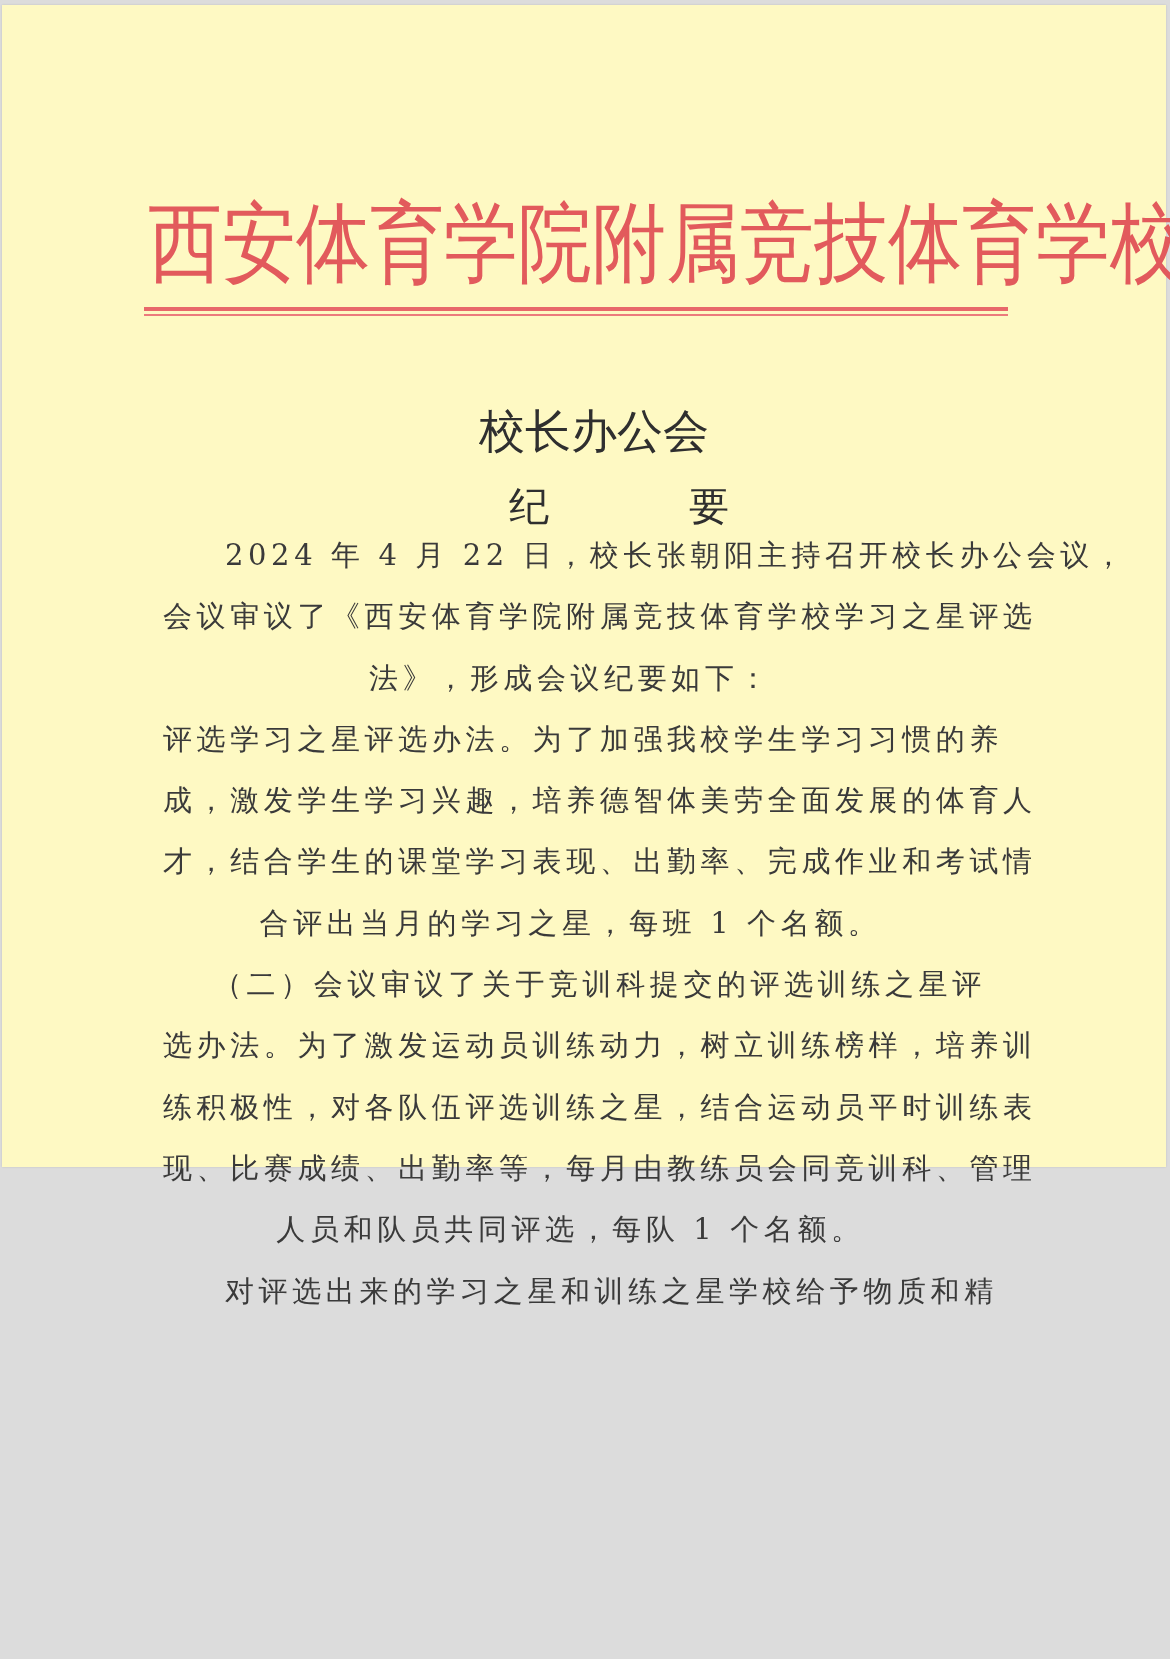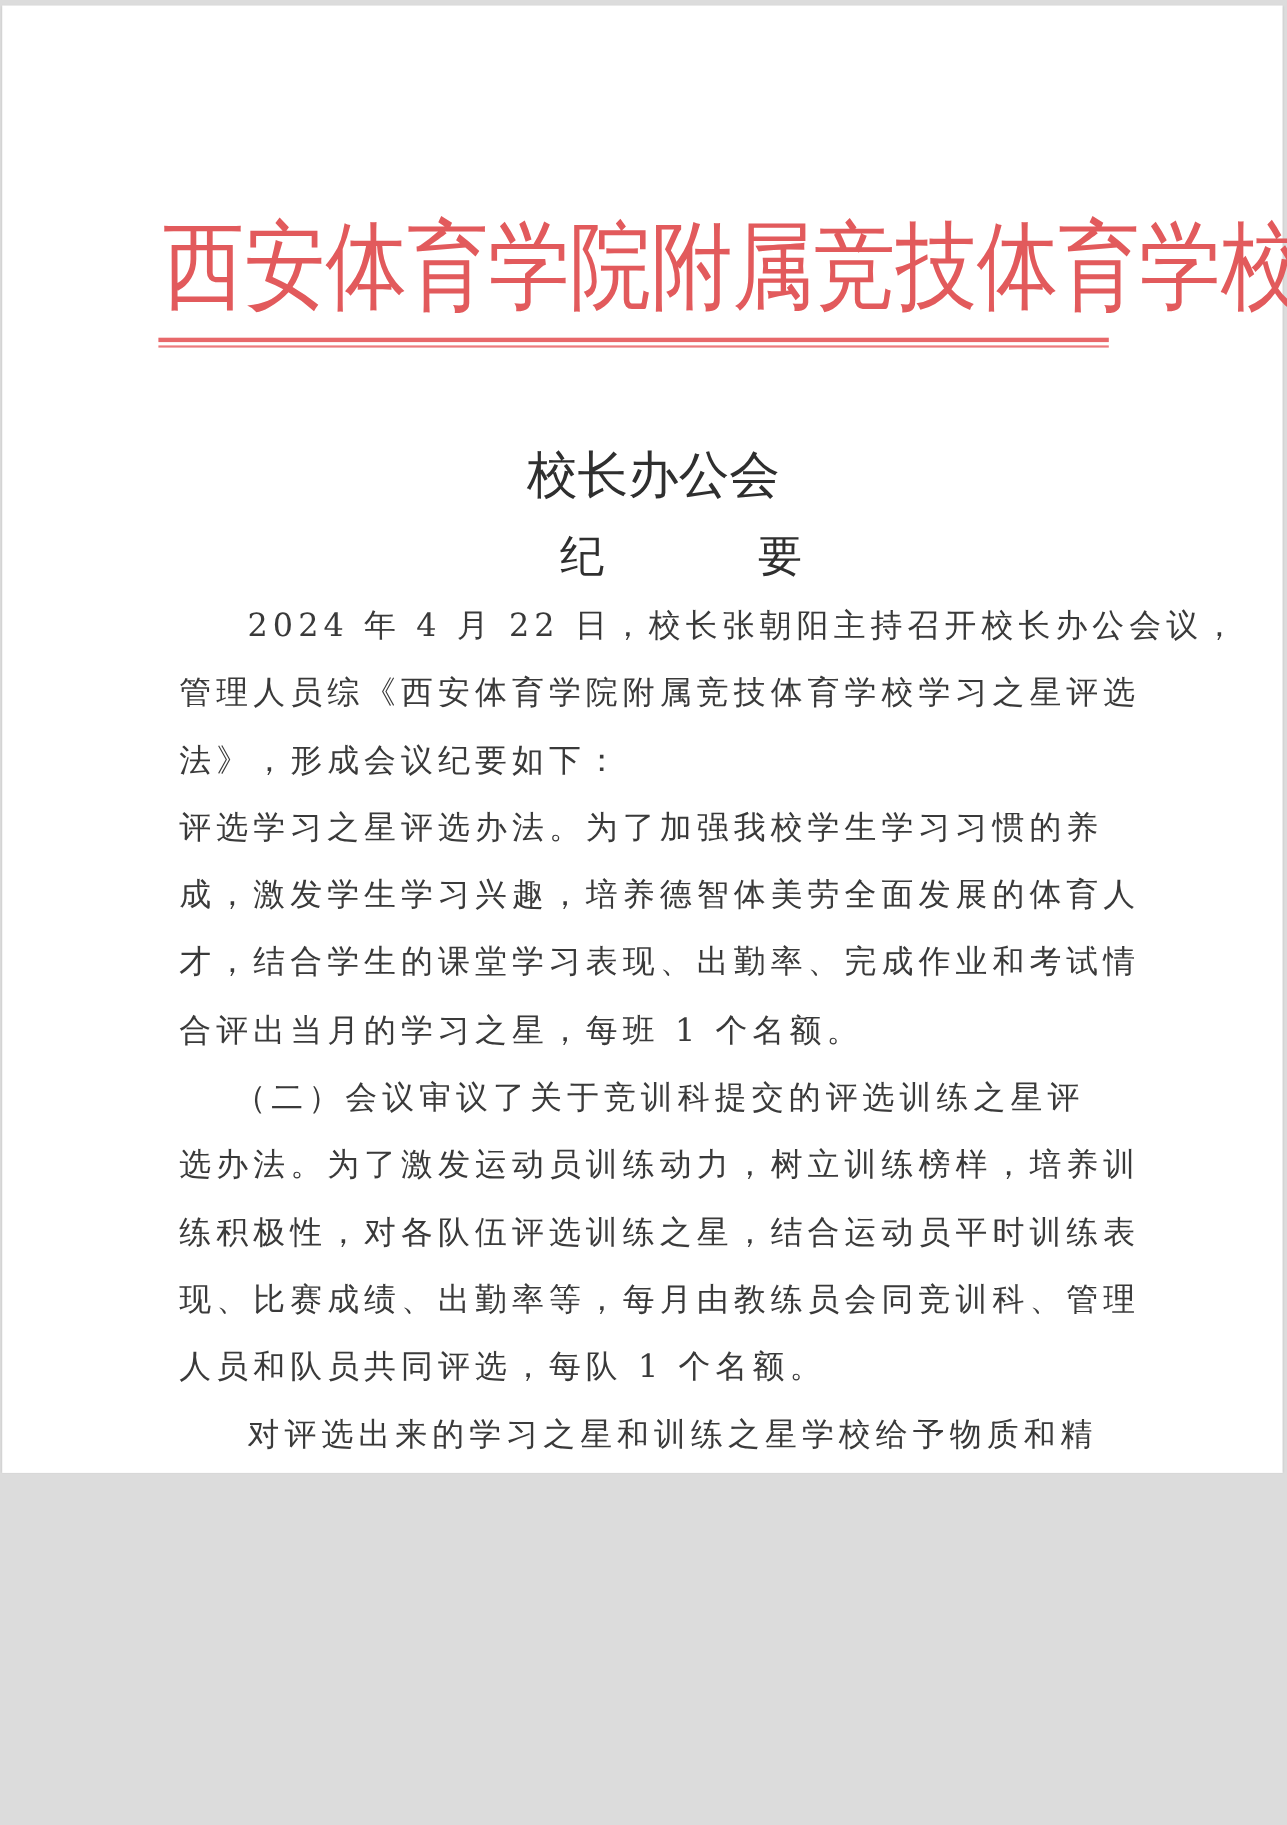--- a/index.html
+++ b/index.html
@@ -8,22 +8,22 @@
       width: 1170px;
       height: 1659px;
       overflow: hidden;
       background: #dcdcdc;
     }
     .page {
       position: absolute;
       left: 2px;
       top: 5px;
       width: 1164px;
-      height: 1334px;
-      background: #ffffff;
+      height: 1162px;
+      background: #fef9c3;
       box-shadow: 0 0 2px rgba(0,0,0,0.12);
     }
     .masthead {
       position: absolute;
       left: 146px;
       top: 178px;
       width: 860px;
       height: 100px;
       font-family: "DejaVu Serif", "Liberation Serif", serif;
       font-size: 74px;
@@ -69,25 +69,26 @@
       top: 476px;
       font-size: 40px;
       line-height: 50px;
       word-spacing: 0;
       letter-spacing: 50px;
       padding-left: 60px;
     }
     .body-text {
       position: absolute;
       left: 161px;
-      top: 543px;
+      top: 530px;
       width: 815px;
       font-family: "DejaVu Serif", "Liberation Serif", serif;
       font-size: 29px;
       color: #3a3a3a;
+      text-align: center;
     }
     .line {
       height: 61.3px;
       line-height: 40px;
       white-space: nowrap;
       letter-spacing: 4.6px;
     }
     .line.indent {
       padding-left: 62px;
     }
@@ -99,21 +100,21 @@
 
   <div class="masthead">西安体育学院附属竞技体育学校</div>
   <div class="red-rule-thick"></div>
   <div class="red-rule-thin"></div>
 
   <div class="title title-main">校长办公会</div>
   <div class="title title-sub">纪　要</div>
 
   <div class="body-text">
     <div class="line indent">2024 年 4 月 22 日，校长张朝阳主持召开校长办公会议，</div>
-    <div class="line">管理人员综《西安体育学院附属竞技体育学校学习之星评选</div>
+    <div class="line">会议审议了《西安体育学院附属竞技体育学校学习之星评选</div>
     <div class="line">法》，形成会议纪要如下：</div>
     <div class="line">评选学习之星评选办法。为了加强我校学生学习习惯的养</div>
     <div class="line">成，激发学生学习兴趣，培养德智体美劳全面发展的体育人</div>
     <div class="line">才，结合学生的课堂学习表现、出勤率、完成作业和考试情</div>
     <div class="line">合评出当月的学习之星，每班 1 个名额。</div>
     <div class="line indent" style="padding-left:50px">（二）会议审议了关于竞训科提交的评选训练之星评</div>
     <div class="line">选办法。为了激发运动员训练动力，树立训练榜样，培养训</div>
     <div class="line">练积极性，对各队伍评选训练之星，结合运动员平时训练表</div>
     <div class="line">现、比赛成绩、出勤率等，每月由教练员会同竞训科、管理</div>
     <div class="line">人员和队员共同评选，每队 1 个名额。</div>

